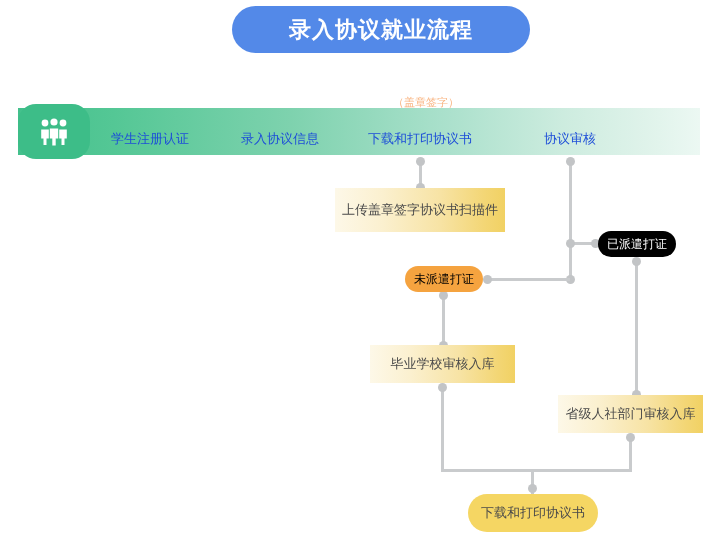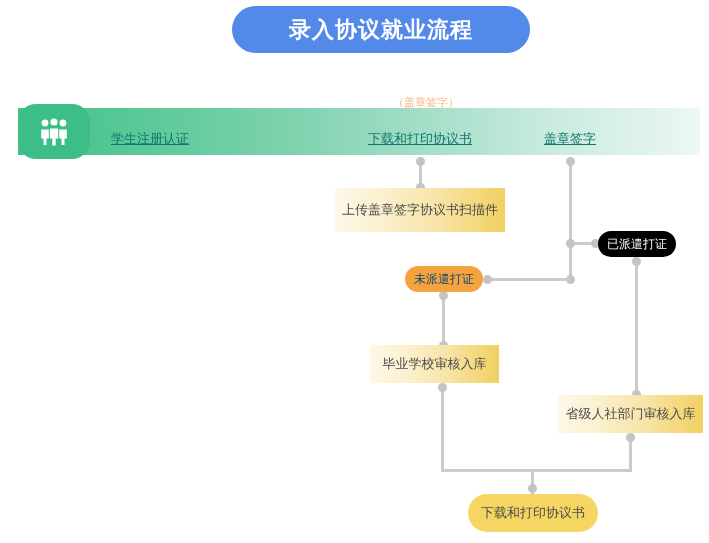--- a/index.html
+++ b/index.html
@@ -28,21 +28,21 @@
   }
   .stage-icon{
     position:absolute;left:18px;top:104px;width:72px;height:55px;
     background:#3dbd88;
     border-radius:18px;
     display:flex;align-items:center;justify-content:center;
   }
   .stage-label{
     position:absolute;top:108px;height:62px;
     display:flex;align-items:center;justify-content:center;
-    color:#0f766e;font-size:13px;white-space:nowrap;text-decoration:underline;
+    color:#1d4ed8;font-size:13px;white-space:nowrap;
   }
   .sl0{left:100px;width:100px;}
   .sl1{left:230px;width:100px;}
   .sl2{left:355px;width:130px;}
   .sl3{left:520px;width:100px;}
 
   .annot{
     position:absolute;top:94px;height:16px;
     display:flex;align-items:center;justify-content:center;
     color:#f9b583;font-size:11px;white-space:nowrap;
@@ -54,28 +54,28 @@
   .box{
     position:absolute;
     display:flex;align-items:center;justify-content:center;
     font-size:13px;color:#444444;white-space:nowrap;
   }
   .box-yellow{
     background:linear-gradient(to right,#fdf8e8 0%,#fbf0cf 28%,#f7e3a4 62%,#f3d675 88%,#f1d163 100%);
     color:#4a4a4a;
   }
   .box-upload{left:335px;top:188px;width:170px;height:44px;}
-  .box-school{left:370px;top:345px;width:129px;height:38px;}
+  .box-school{left:370px;top:345px;width:145px;height:38px;}
   .box-prov{left:558px;top:395px;width:145px;height:38px;}
 
   .pill-orange{
     position:absolute;left:405px;top:266px;width:78px;height:26px;
     border-radius:13px;background:#f5a33f;
     display:flex;align-items:center;justify-content:center;
-    color:#0c4a6e;font-size:12px;white-space:nowrap;
+    color:#000000;font-size:12px;white-space:nowrap;
   }
   .pill-blue{
     position:absolute;left:598px;top:231px;width:78px;height:26px;
     border-radius:13px;background:#000000;
     display:flex;align-items:center;justify-content:center;
     color:#ffffff;font-size:12px;white-space:nowrap;
   }
   .pill-end{
     position:absolute;left:468px;top:494px;width:130px;height:38px;
     border-radius:19px;background:#f5d663;
@@ -103,22 +103,23 @@
     <svg width="34" height="28" viewBox="0 0 34 28" aria-hidden="true">
       <circle cx="8" cy="5" r="3.4" fill="#ffffff"></circle>
       <circle cx="17" cy="4" r="3.6" fill="#ffffff"></circle>
       <circle cx="26" cy="5" r="3.4" fill="#ffffff"></circle>
       <path d="M4.2 11.5h7.6v9h-2.3v6.4H6.5v-6.4H4.2z" fill="#ffffff"></path>
       <path d="M12.8 10.4h8.4v10h-2.5v7h-3.4v-7h-2.5z" fill="#ffffff"></path>
       <path d="M22.2 11.5h7.6v9h-2.3v6.4h-3v-6.4h-2.3z" fill="#ffffff"></path>
     </svg>
   </div>
   <div class="stage-label sl0">学生注册认证</div>
+  <div class="stage-label sl1">录入协议信息</div>
   <div class="stage-label sl2">下载和打印协议书</div>
-  <div class="stage-label sl3">盖章签字</div>
+  <div class="stage-label sl3">协议审核</div>
 
   <div class="ln lnv" style="left:419px;top:160px;height:28px;"></div>
   <div class="dot" style="left:416px;top:157px;"></div>
   <div class="dot" style="left:416px;top:183px;"></div>
 
   <div class="ln lnv" style="left:569px;top:160px;height:120px;"></div>
   <div class="dot" style="left:566px;top:157px;"></div>
   <div class="dot" style="left:566px;top:275px;"></div>
 
   <div class="ln lnh" style="left:569px;top:242px;width:30px;"></div>

